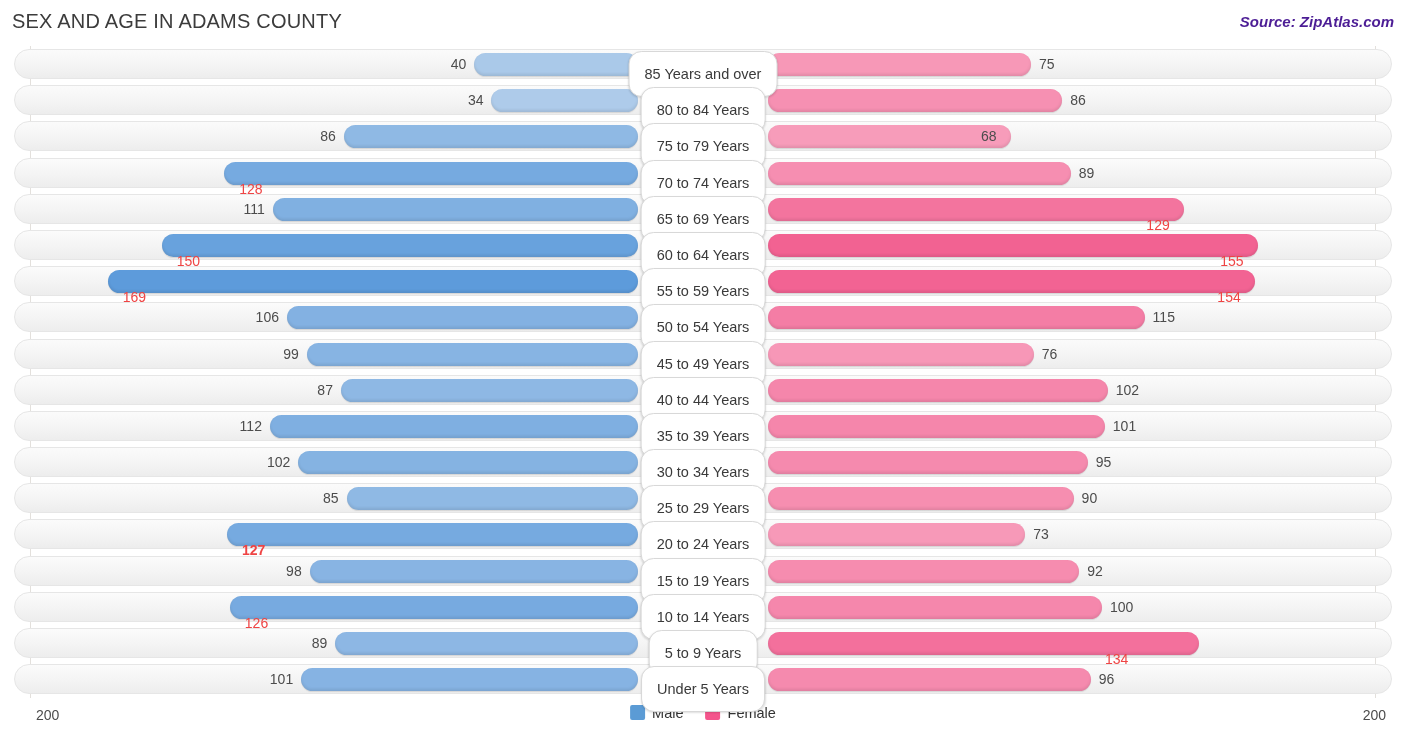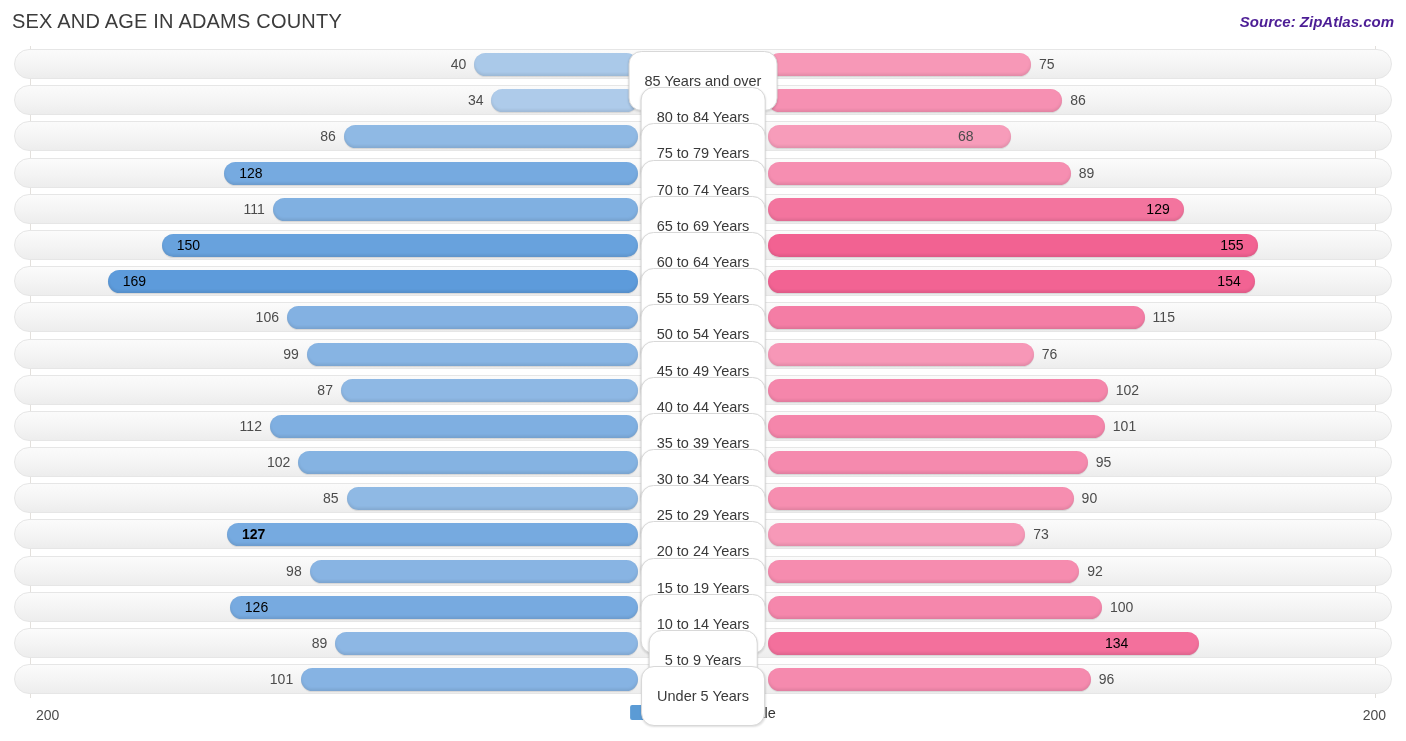--- a/index.html
+++ b/index.html
@@ -109,32 +109,33 @@
   
   .val {
     position: absolute;
     top: 9px;
     font-size: 14px;
     line-height: 19px;
     color: #4c4c4c;
     white-space: nowrap;
   }
   .val-in {
-    color: #000000;
+    color: #ef4444;
+    margin-top: 16px;
   }
 
   
   .cat-pill {
     position: absolute;
     left: 50%;
     transform: translateX(-50%);
     top: 5px;
     height: 26px;
     line-height: 26px;
-    padding: 16px 15px;
+    padding: 9px 15px;
     background: #ffffff;
     border: 1px solid #d8d8d8;
     border-radius: 13px;
     font-size: 14.5px;
     color: #3a3a3a;
     white-space: nowrap;
     box-shadow: 0 1px 2px rgba(0,0,0,.13);
     z-index: 5;
   }
 
@@ -208,21 +209,21 @@
         <div class="bar bar-female" style="width: 294.24px; background: rgb(246, 144, 178);"></div>
         <div class="val" style="right: 922.56px;">34</div>
         <div class="val" style="left: 1070.24px;">86</div>
         <div class="cat-pill">80 to 84 Years</div>
       </div>
       <div class="row">
         <div class="track"></div>
         <div class="bar bar-male" style="width: 294.24px; background: rgb(143, 185, 228);"></div>
         <div class="bar bar-female" style="width: 243.12px; background: rgb(247, 156, 186);"></div>
         <div class="val" style="right: 1070.24px;">86</div>
-        <div class="val" style="left: 958px;">68</div>
+        <div class="val" style="left: 981px;">68</div>
         <div class="cat-pill">75 to 79 Years</div>
       </div>
       <div class="row">
         <div class="track"></div>
         <div class="bar bar-male" style="width: 413.52px; background: rgb(118, 170, 224);"></div>
         <div class="bar bar-female" style="width: 302.76px; background: rgb(246, 142, 177);"></div>
         <div class="val val-in" style="right: 1143.52px;">128</div>
         <div class="val" style="left: 1078.76px;">89</div>
         <div class="cat-pill">70 to 74 Years</div>
       </div>

